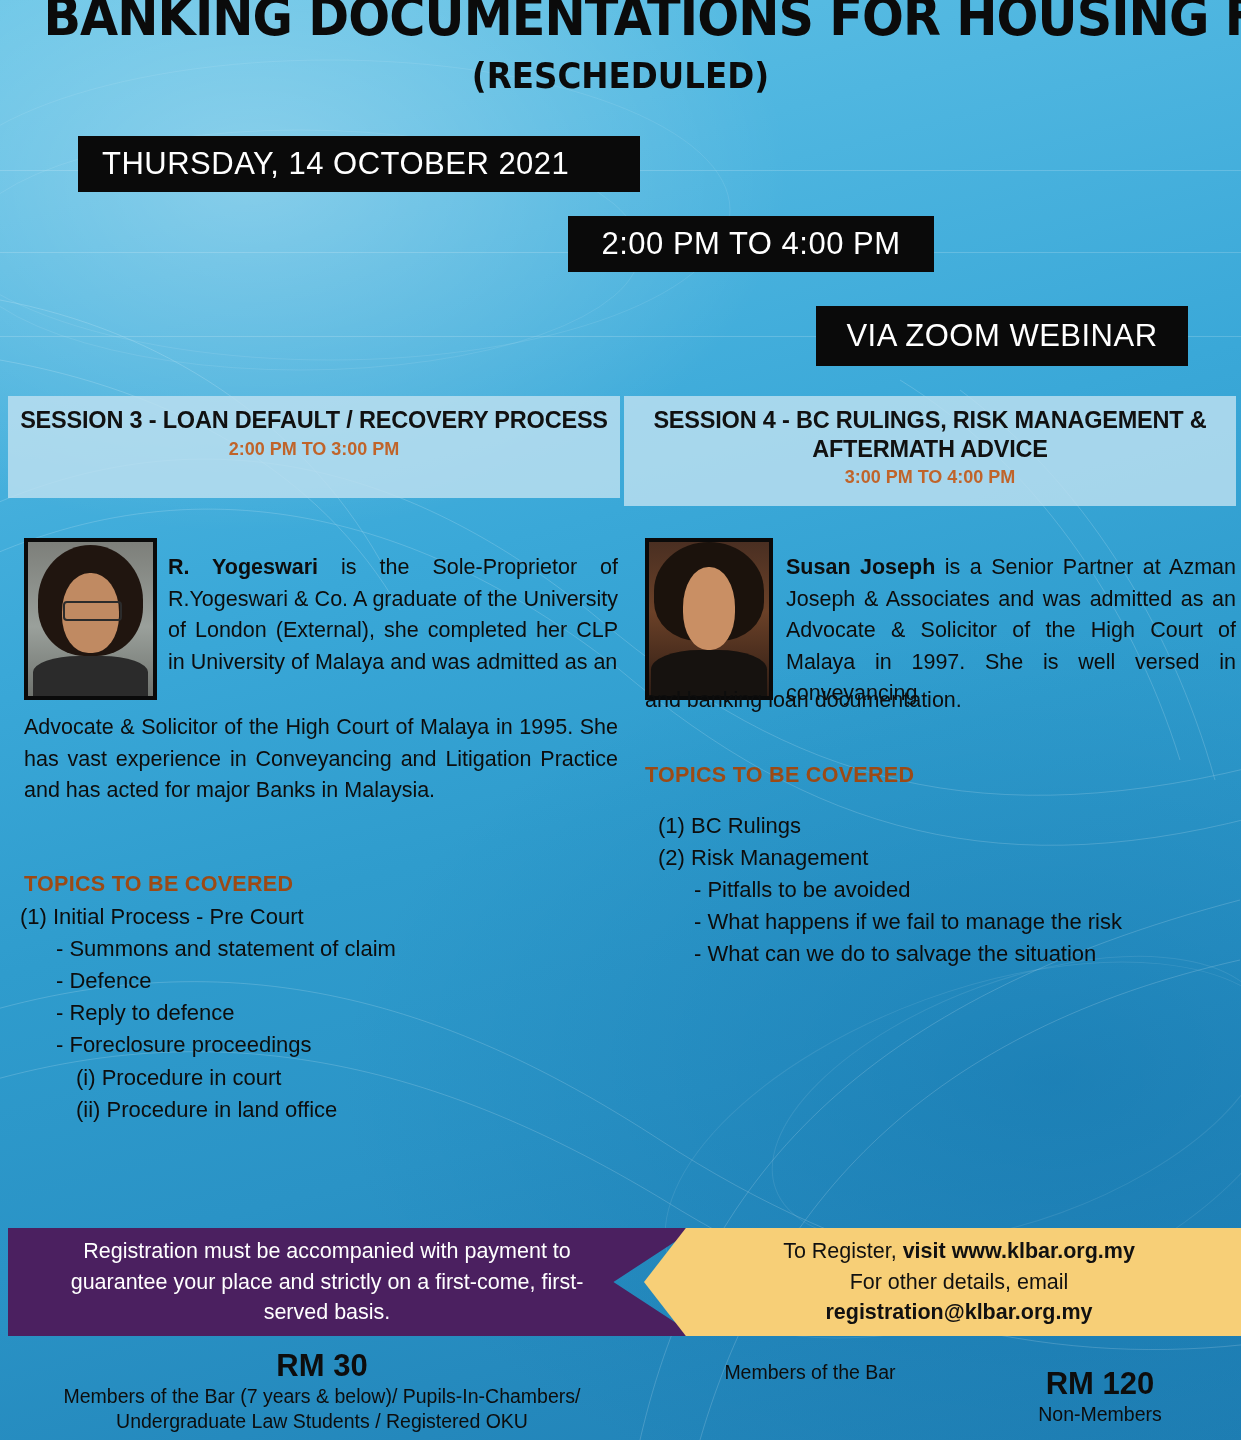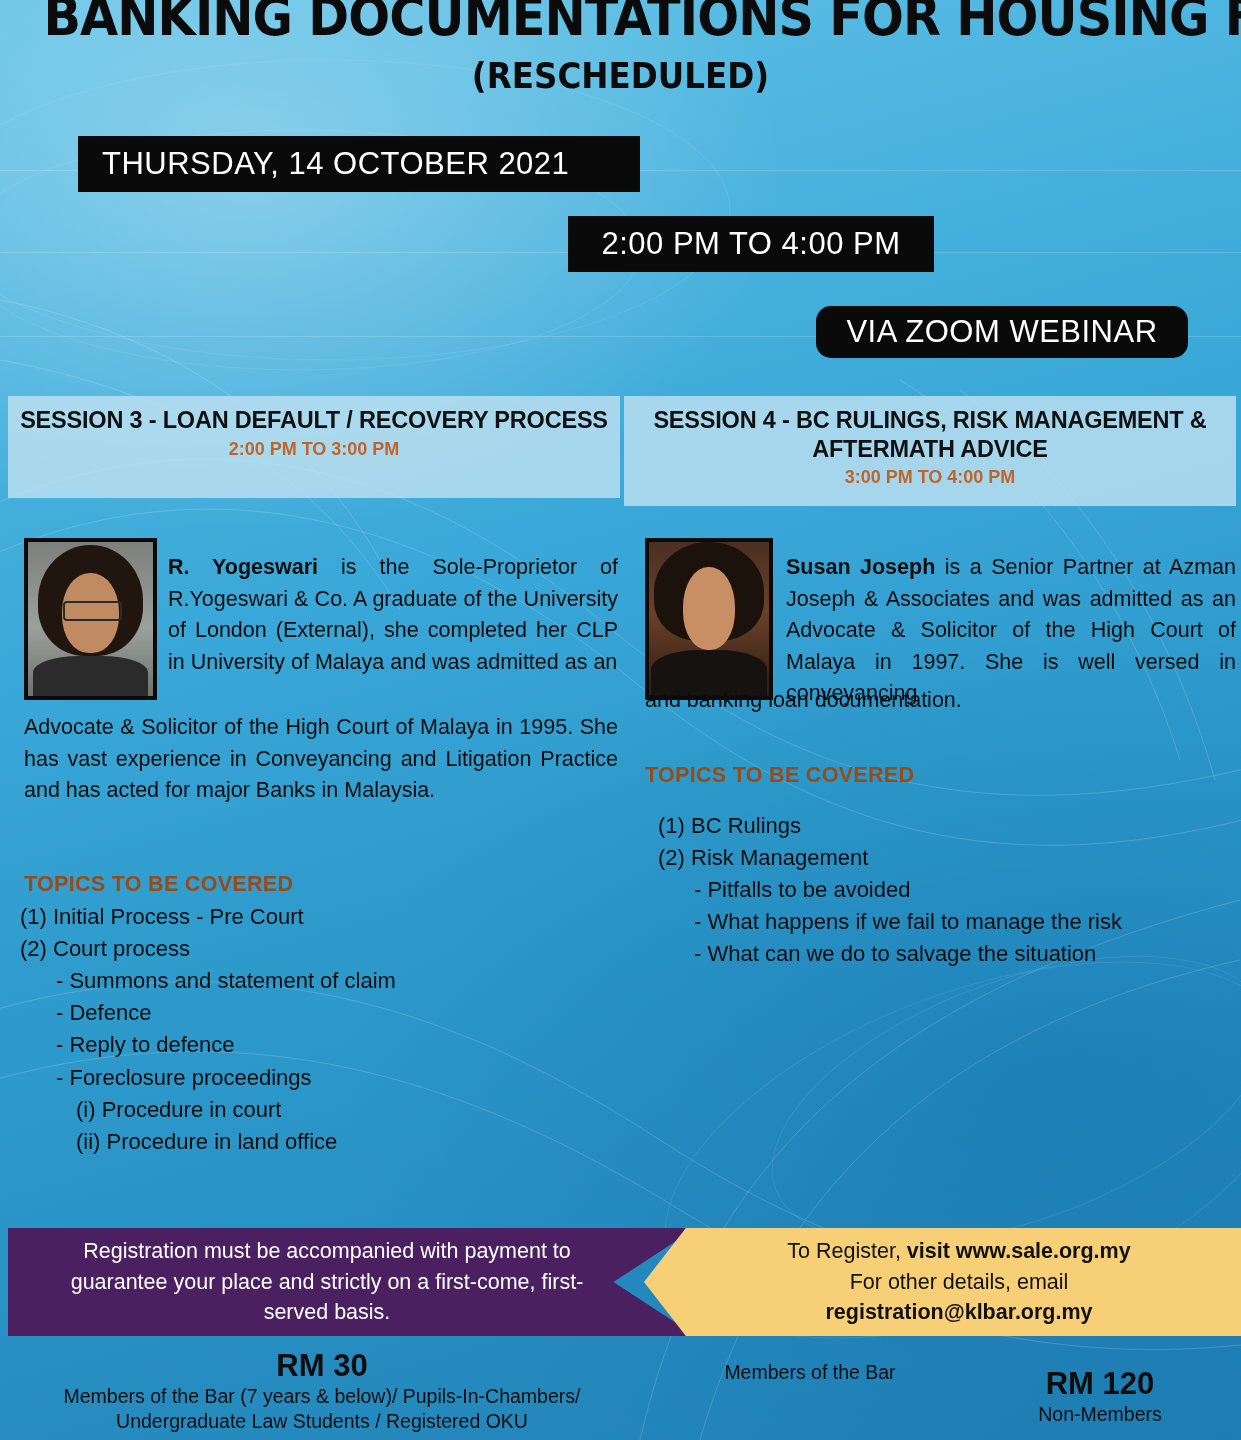--- a/index.html
+++ b/index.html
@@ -29,21 +29,21 @@
     font-weight:bold;font-size:35px;color:#0b0b0b;transform:scaleX(.93);
   }
 
   .blackbar{
     position:absolute;background:#0a0a0a;color:#fff;
     font-size:31px;letter-spacing:.5px;display:flex;align-items:center;
     padding:0 24px;box-sizing:border-box;
   }
   #bar-date{left:78px;top:136px;width:562px;height:56px;}
   #bar-time{left:568px;top:216px;width:366px;height:56px;justify-content:center;}
-  #bar-venue{left:816px;top:306px;width:372px;height:52px;justify-content:center;border-radius:15px;}
+  #bar-venue{left:816px;top:306px;width:372px;height:60px;justify-content:center;}
 
   
   .session{
     position:absolute;background:rgba(190,225,240,.82);
     text-align:center;box-sizing:border-box;padding:10px 8px 12px;
   }
   #session3{left:8px;top:396px;width:612px;height:102px;}
   #session4{left:624px;top:396px;width:612px;height:110px;}
   .session .s-title{
     font-size:23.5px;font-weight:bold;color:#111;line-height:1.22;letter-spacing:-.2px;
@@ -188,21 +188,20 @@
 </div>
 
 <div class="bio" id="bio2">
   <b>Susan Joseph</b><span> is a Senior Partner at Azman Joseph &amp; Associates and was admitted as an Advocate &amp; Solicitor of the High Court of Malaya in 1997. She is well versed in conveyancing</span>
   <div class="cont">and banking loan documentation.</div>
 </div>
 
 <div class="topics-head" id="topics-head-1">TOPICS TO BE COVERED</div>
 <div class="topics" id="topics-1">
   <div class="t-l1">(1) Initial Process - Pre Court</div>
-  <div class="t-l1">(2) Court process</div>
   <div class="t-l2">- Summons and statement of claim</div>
   <div class="t-l2">- Defence</div>
   <div class="t-l2">- Reply to defence</div>
   <div class="t-l2">- Foreclosure proceedings</div>
   <div class="t-l3">(i)  Procedure in court</div>
   <div class="t-l3">(ii) Procedure in land office</div>
 </div>
 
 <div class="topics-head" id="topics-head-2">TOPICS TO BE COVERED</div>
 <div class="topics" id="topics-2">
@@ -210,21 +209,21 @@
   <div class="t-l1">(2) Risk Management</div>
   <div class="t-l2">- Pitfalls to be avoided</div>
   <div class="t-l2">- What happens if we fail to manage the risk</div>
   <div class="t-l2">- What can we do to salvage the situation</div>
 </div>
 
 <div id="reg-note">Registration must  be accompanied with payment to guarantee your place and strictly on a first-come, first-served basis.</div>
 
 <div id="reg-cta">
   <div>
-    <span>To Register, </span><b>visit www.sale.org.my</b><br>
+    <span>To Register, </span><b>visit www.klbar.org.my</b><br>
     <span>For other details, email</span><br>
     <b>registration@klbar.org.my</b>
   </div>
 </div>
 
 <div class="fee" id="fee1">
   <div class="amt">RM 30</div>
   <div class="desc">Members of the Bar (7 years &amp; below)/ Pupils-In-Chambers/ Undergraduate Law Students / Registered OKU</div>
 </div>
 <div class="fee" id="fee2">

